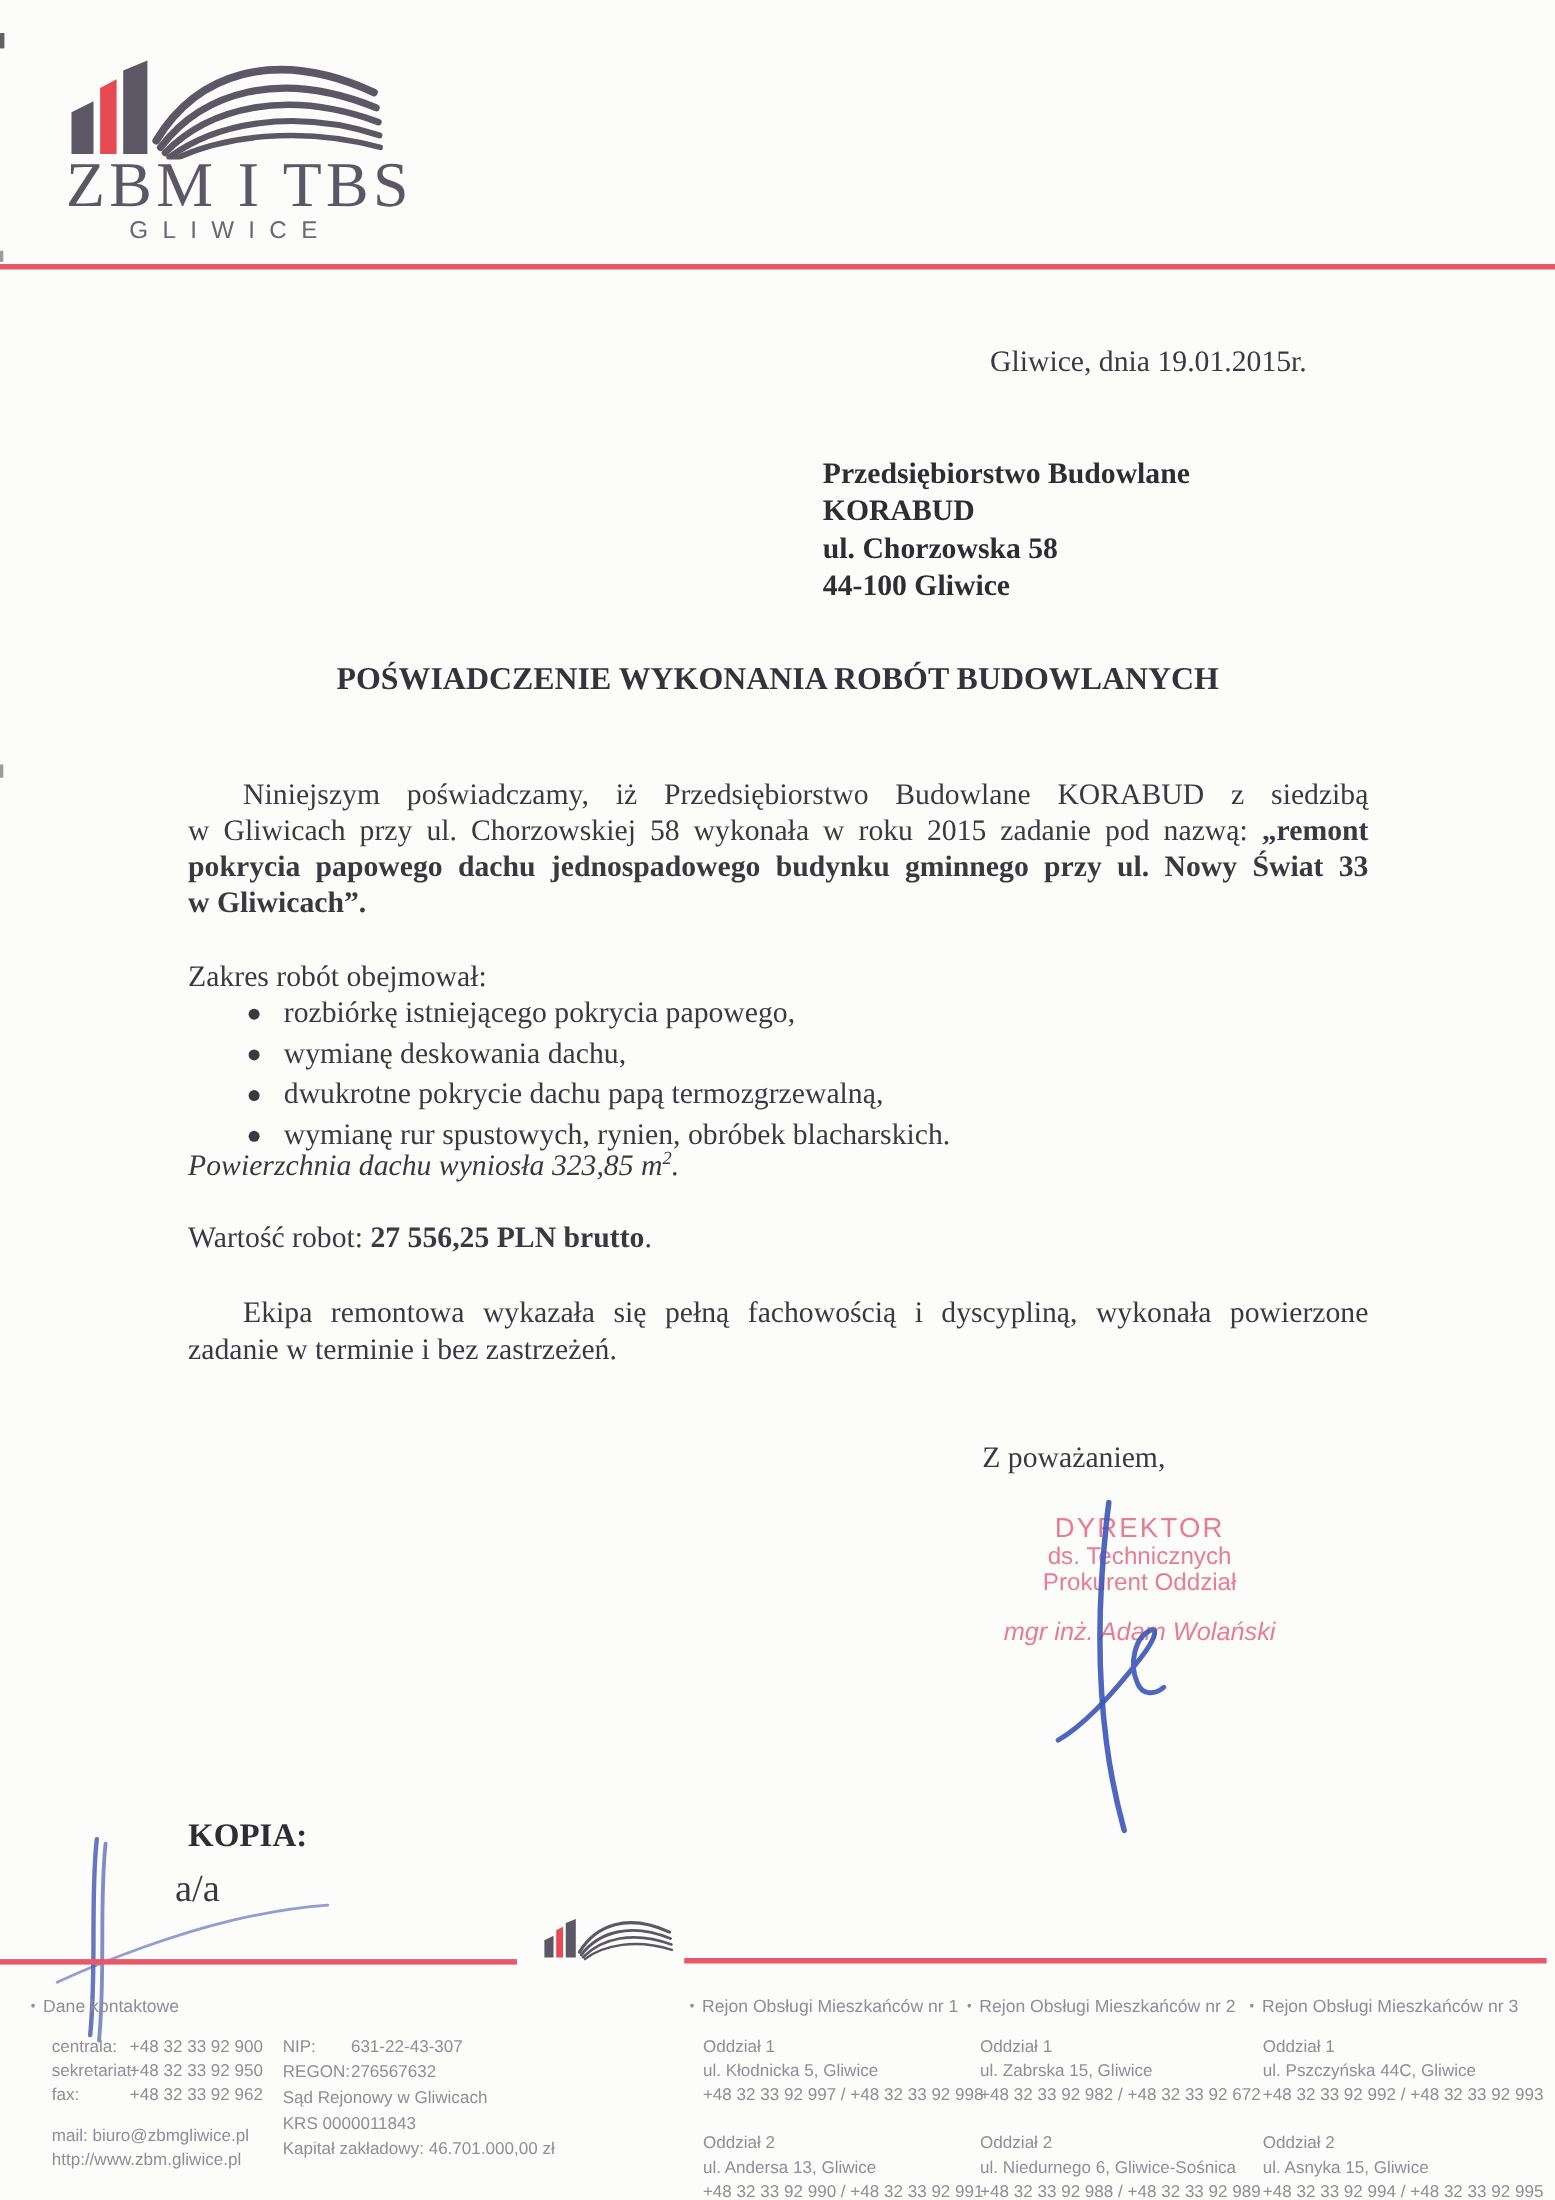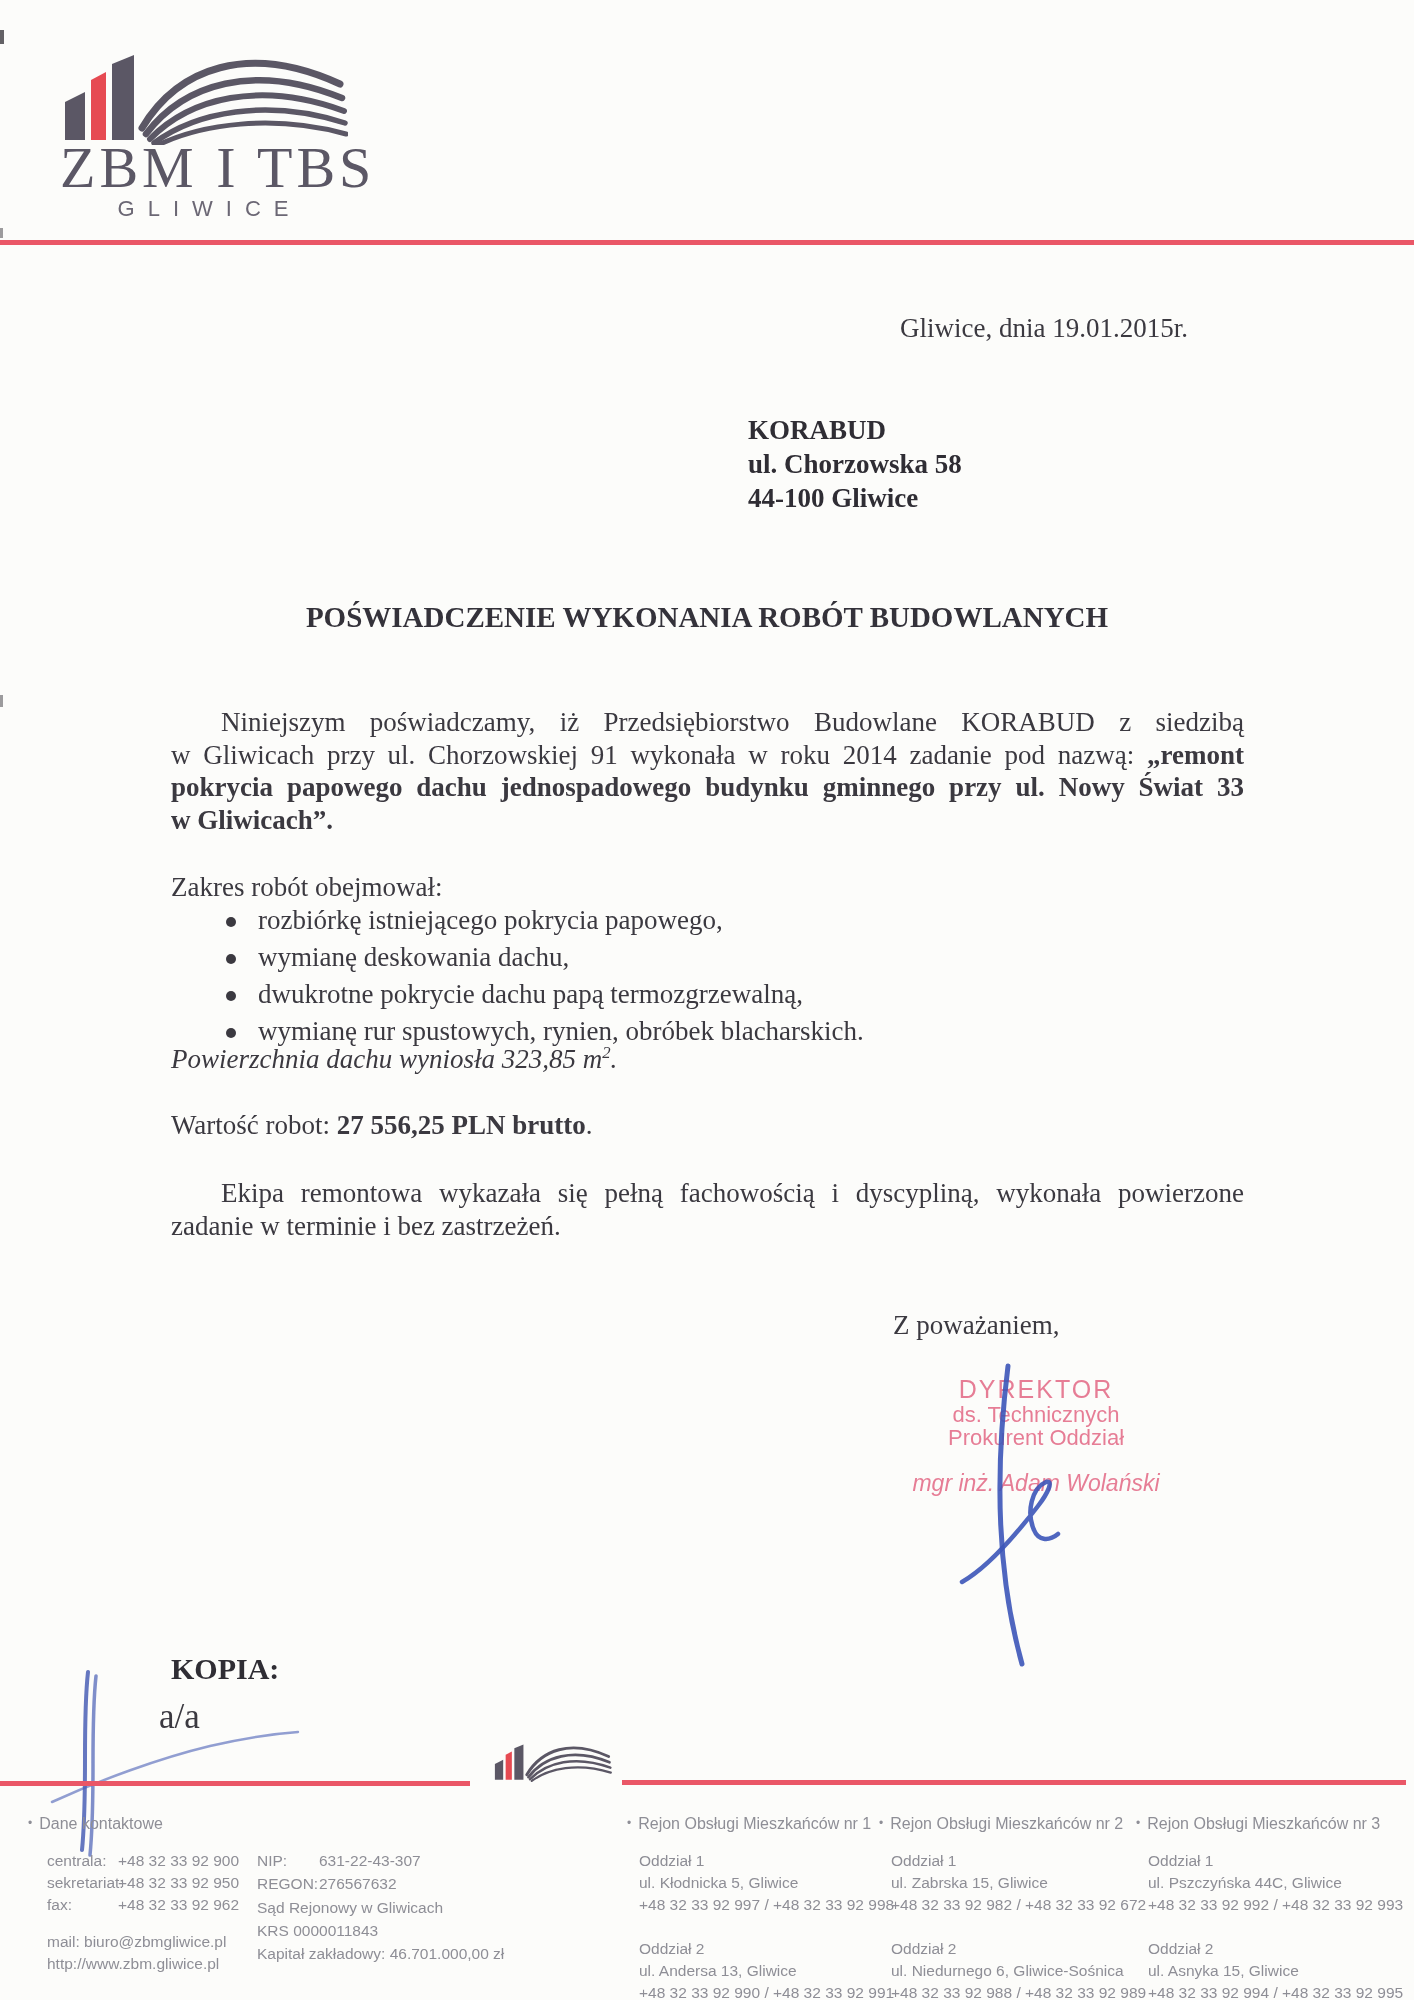--- a/index.html
+++ b/index.html
@@ -91,30 +91,31 @@
 
   <div class="abs rule-top"></div>
 
   <div class="speck" style="top:30px;width:4px;height:14px;opacity:.8;"></div>
   <div class="speck" style="top:228px;width:3px;height:10px;opacity:.5;"></div>
   <div class="speck" style="top:695px;width:3px;height:12px;opacity:.5;"></div>
 
   <div class="abs date">Gliwice, dnia 19.01.2015r.</div>
 
   <div class="abs recipient">
+    <div>Przedsiębiorstwo Budowlane</div>
     <div>KORABUD</div>
     <div>ul. Chorzowska 58</div>
     <div>44-100 Gliwice</div>
   </div>
 
   <div class="abs doc-title">POŚWIADCZENIE WYKONANIA ROBÓT BUDOWLANYCH</div>
 
   <div class="abs col p1">
     <div class="jline indent"><span>Niniejszym poświadczamy, iż Przedsiębiorstwo Budowlane KORABUD z siedzibą</span></div>
-    <div class="jline"><span>w Gliwicach przy ul. Chorzowskiej 91 wykonała w roku 2014 zadanie pod nazwą: </span><span class="b">„remont</span></div>
+    <div class="jline"><span>w Gliwicach przy ul. Chorzowskiej 58 wykonała w roku 2015 zadanie pod nazwą: </span><span class="b">„remont</span></div>
     <div class="jline"><span class="b">pokrycia papowego dachu jednospadowego budynku gminnego przy ul. Nowy Świat 33</span></div>
     <div><span class="b">w Gliwicach”.</span></div>
   </div>
 
   <div class="abs col scope">Zakres robót obejmował:</div>
 
   <div class="abs col blist">
     <div class="li">
       <span class="dot"></span>
       <span>rozbiórkę istniejącego pokrycia papowego,</span>

